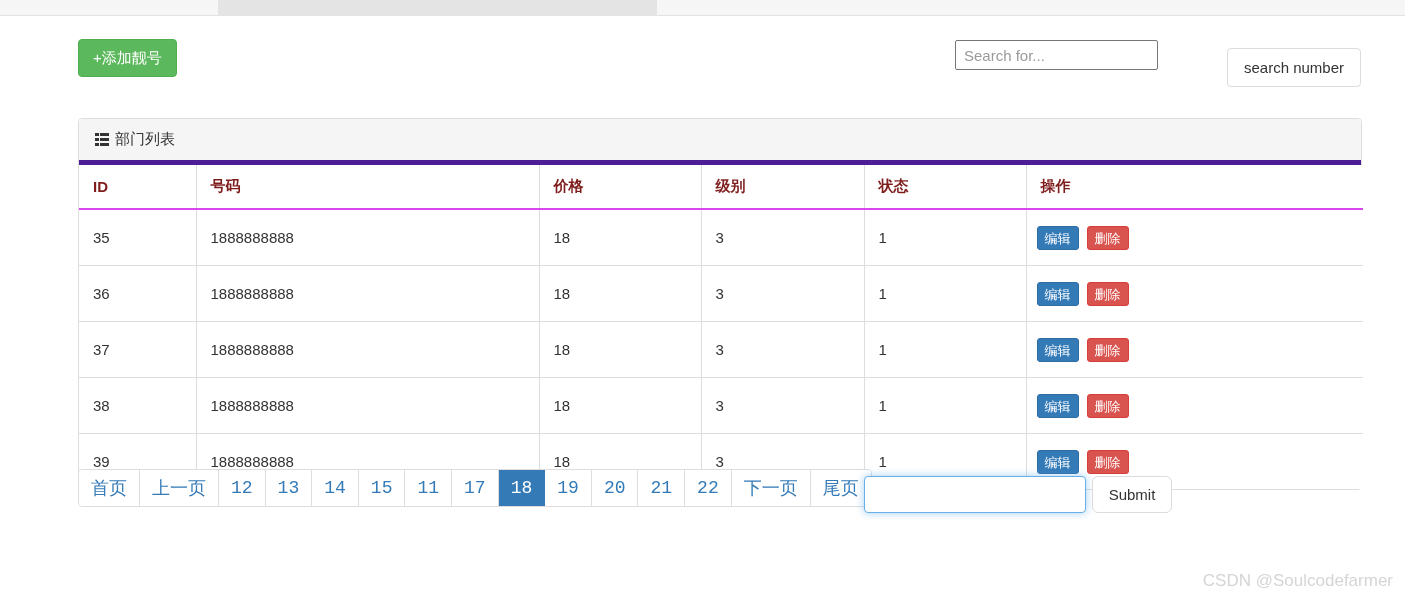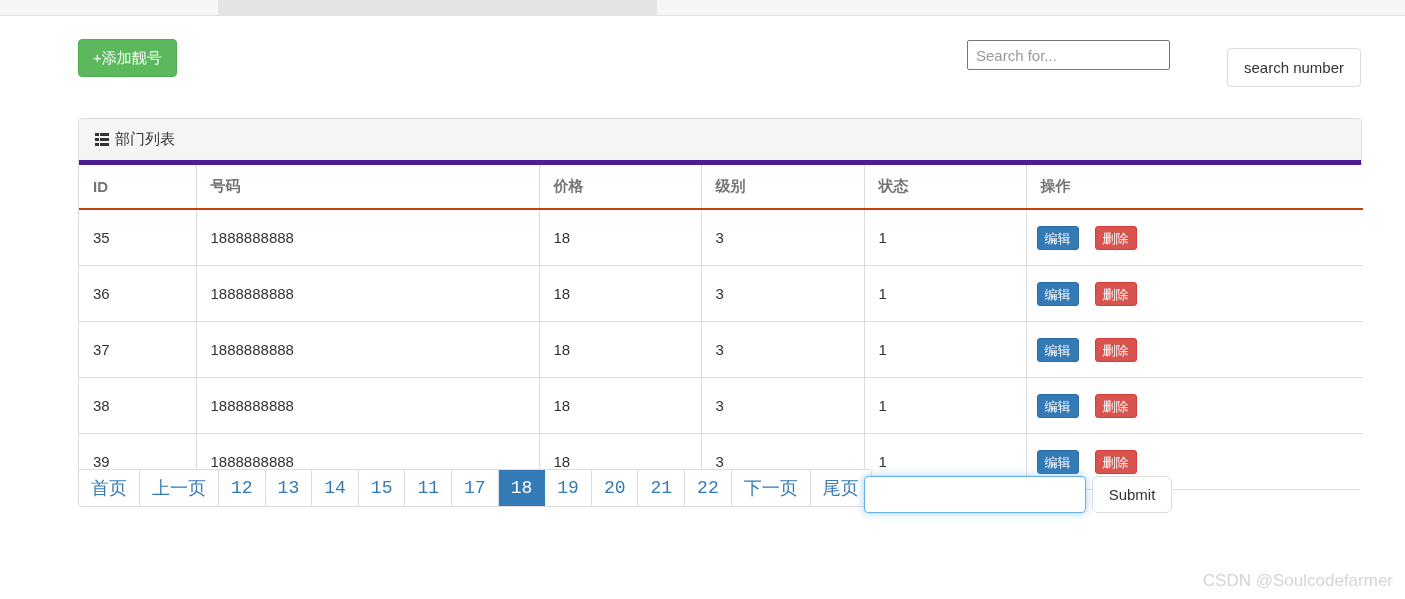--- a/index.html
+++ b/index.html
@@ -53,21 +53,20 @@
   .search-input {
     position: absolute; left: 955px; top: 23px;
     width: 203px; height: 30px;
     padding: 4px 8px;
     border: 1px solid #767676;
     border-radius: 2px;
     font-size: 15px;
     color: #333;
     background: #fff;
     outline: none;
-    margin-left: 12px;
   }
   .search-input::placeholder { color: #9a9a9a; }
 
   .btn-searchnumber {
     position: absolute; left: 1227px; top: 23px;
     width: 134px; height: 39px;
     background: #ffffff;
     border: 1px solid #dcdcdc;
     border-radius: 4px;
     color: #333333;
@@ -115,23 +114,23 @@
   
   table {
     width: 100%;
     border-collapse: collapse;
     table-layout: fixed;
   }
   thead th {
     text-align: left;
     font-weight: bold;
     font-size: 15px;
-    color: #737373;
+    color: #7f1d1d;
     padding: 12px 14px;
-    border-bottom: 2px solid #c2410c;
+    border-bottom: 2px solid #d946ef;
     background: #fff;
   }
   tbody td {
     padding: 19px 14px;
     font-size: 15px;
     color: #333;
     border-top: 1px solid #dddddd;
     border-bottom: none;
     vertical-align: middle;
     background: #fff;
@@ -153,21 +152,21 @@
     height: 24px;
     padding: 0 7px;
     border-radius: 3px;
     font-size: 13px;
     line-height: 23px;
     color: #fff;
     cursor: pointer;
     border: 1px solid transparent;
     vertical-align: middle;
   }
-  .btn-edit { background: #337ab7; border-color: #2e6da4; margin-right: 16px; }
+  .btn-edit { background: #337ab7; border-color: #2e6da4; margin-right: 8px; }
   .btn-del  { background: #d9534f; border-color: #d43f3a; }
 
   
   .pagerow {
     position: absolute;
     left: 78px; top: 452px;
     width: 1250px;
     height: 60px;
   }
   .pagination {

